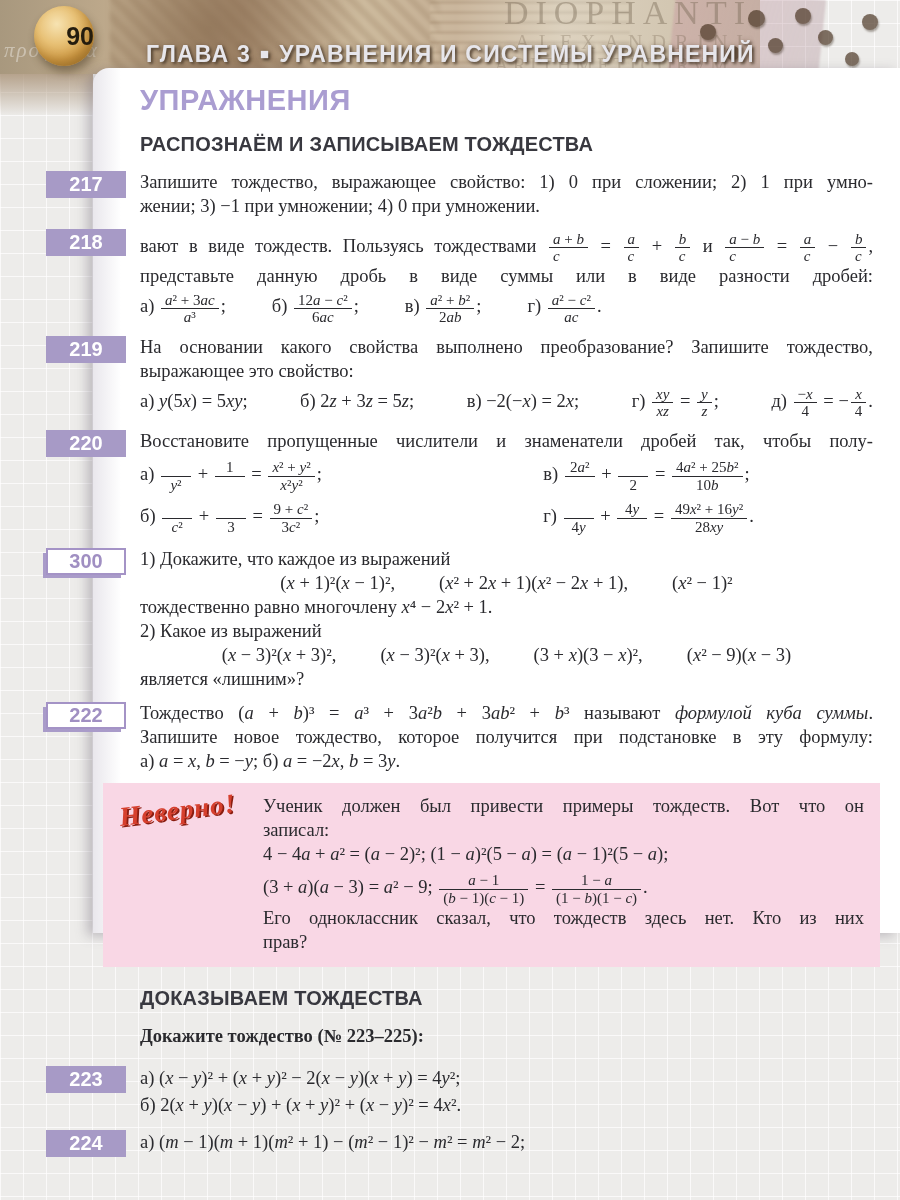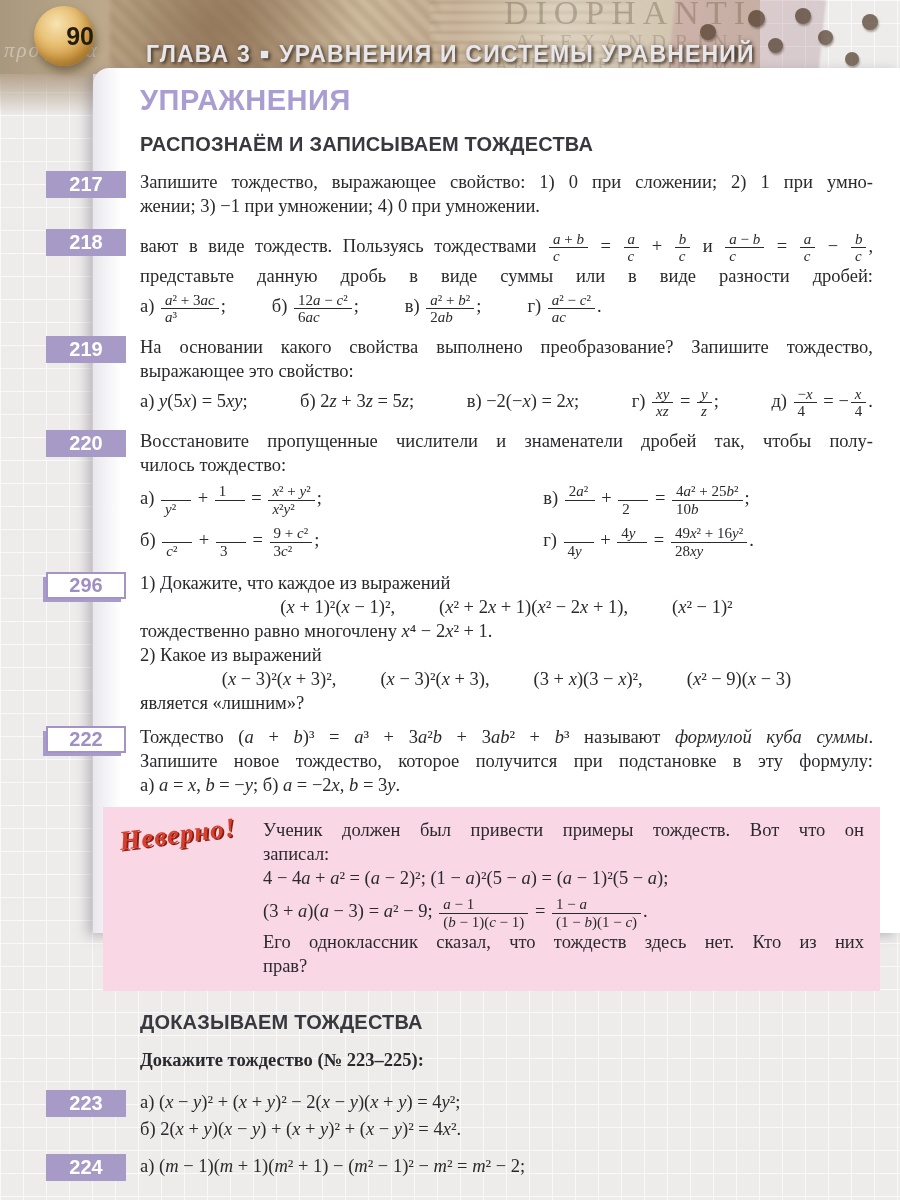--- a/index.html
+++ b/index.html
@@ -89,21 +89,21 @@
   .ln.frow{line-height:36px;}
   .ln.frow2{line-height:42px;}
   .ln.items{display:flex;}
   .ln.items.gap{gap:46px;}
   .ln.items.spread{justify-content:space-between;}
   .ln.items.cgap{justify-content:center;gap:44px;}
   .ln.cols{display:grid;grid-template-columns:55% 45%;}
   .ln.big{line-height:27px;}
   i{font-style:italic;}
   
-  .fr{display:inline-block;vertical-align:middle;text-align:left;margin:0 2px;font-size:15px;line-height:1.08;}
+  .fr{display:inline-block;vertical-align:middle;text-align:center;margin:0 2px;font-size:15px;line-height:1.08;}
   .fr .nu{display:block;padding:0 4px;border-bottom:1.3px solid currentColor;}
   .fr .de{display:block;padding:0 4px;}
   .fr.bl .nu,.fr.bl .de{min-width:22px;}
   
   .callout{
     position:relative;margin:6px 0 16px -37px;width:777px;box-sizing:border-box;
     background:#f9d7e5;padding:12px 16px 12px 160px;
   }
   .callout .ln{line-height:23px;}
   .callout .ln.frow{line-height:40px;}
@@ -182,33 +182,32 @@
               <span>в) −2(−<i>x</i>) = 2<i>x</i>;</span>
               <span>г) <span class="fr"><span class="nu"><i>xy</i></span><span class="de"><i>xz</i></span></span> = <span class="fr"><span class="nu"><i>y</i></span><span class="de"><i>z</i></span></span>;</span>
               <span>д) <span class="fr"><span class="nu">−<i>x</i></span><span class="de">4</span></span> = −<span class="fr"><span class="nu"><i>x</i></span><span class="de">4</span></span>.</span>
             </div>
           </div>
         </div>
         <div class="exercise">
           <div class="exnum filled">220</div>
           <div class="exbody">
             <div class="ln j">Восстановите пропущенные числители и знаменатели дробей так, чтобы полу-</div>
-            <div class="ln ">чилось тождество:</div>
             <div class="ln cols frow2">
               <div>а) <span class="fr bl"><span class="nu">&nbsp;</span><span class="de"><i>y</i>²</span></span> + <span class="fr bl"><span class="nu">1</span><span class="de">&nbsp;</span></span> = <span class="fr"><span class="nu"><i>x</i>² + <i>y</i>²</span><span class="de"><i>x</i>²<i>y</i>²</span></span>;</div>
               <div>в) <span class="fr bl"><span class="nu">2<i>a</i>²</span><span class="de">&nbsp;</span></span> + <span class="fr bl"><span class="nu">&nbsp;</span><span class="de">2</span></span> = <span class="fr"><span class="nu">4<i>a</i>² + 25<i>b</i>²</span><span class="de">10<i>b</i></span></span>;</div>
             </div>
             <div class="ln cols frow2">
               <div>б) <span class="fr bl"><span class="nu">&nbsp;</span><span class="de"><i>c</i>²</span></span> + <span class="fr bl"><span class="nu">&nbsp;</span><span class="de">3</span></span> = <span class="fr"><span class="nu">9 + <i>c</i>²</span><span class="de">3<i>c</i>²</span></span>;</div>
               <div>г) <span class="fr bl"><span class="nu">&nbsp;</span><span class="de">4<i>y</i></span></span> + <span class="fr bl"><span class="nu">4<i>y</i></span><span class="de">&nbsp;</span></span> = <span class="fr"><span class="nu">49<i>x</i>² + 16<i>y</i>²</span><span class="de">28<i>xy</i></span></span>.</div>
             </div>
           </div>
         </div>
         <div class="exercise">
-          <div class="exnum outline">296</div>
+          <div class="exnum outline">300</div>
           <div class="exbody">
             <div class="ln ">1) Докажите, что каждое из выражений</div>
             <div class="ln items cgap">
               <span>(<i>x</i> + 1)²(<i>x</i> − 1)²,</span>
               <span>(<i>x</i>² + 2<i>x</i> + 1)(<i>x</i>² − 2<i>x</i> + 1),</span>
               <span>(<i>x</i>² − 1)²</span>
             </div>
             <div class="ln ">тождественно равно многочлену <i>x</i>⁴ − 2<i>x</i>² + 1.</div>
             <div class="ln ">2) Какое из выражений</div>
             <div class="ln items cgap">

